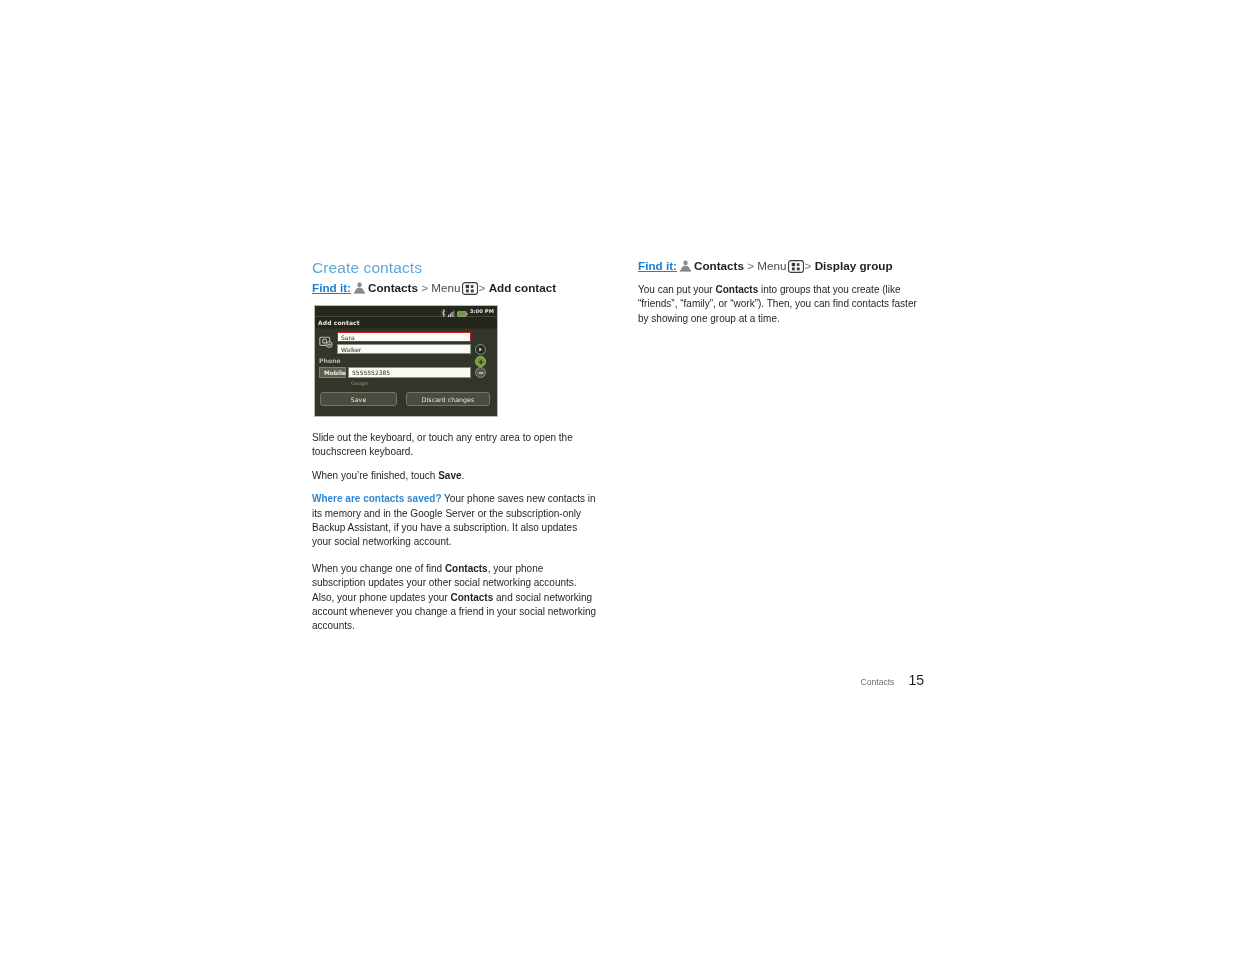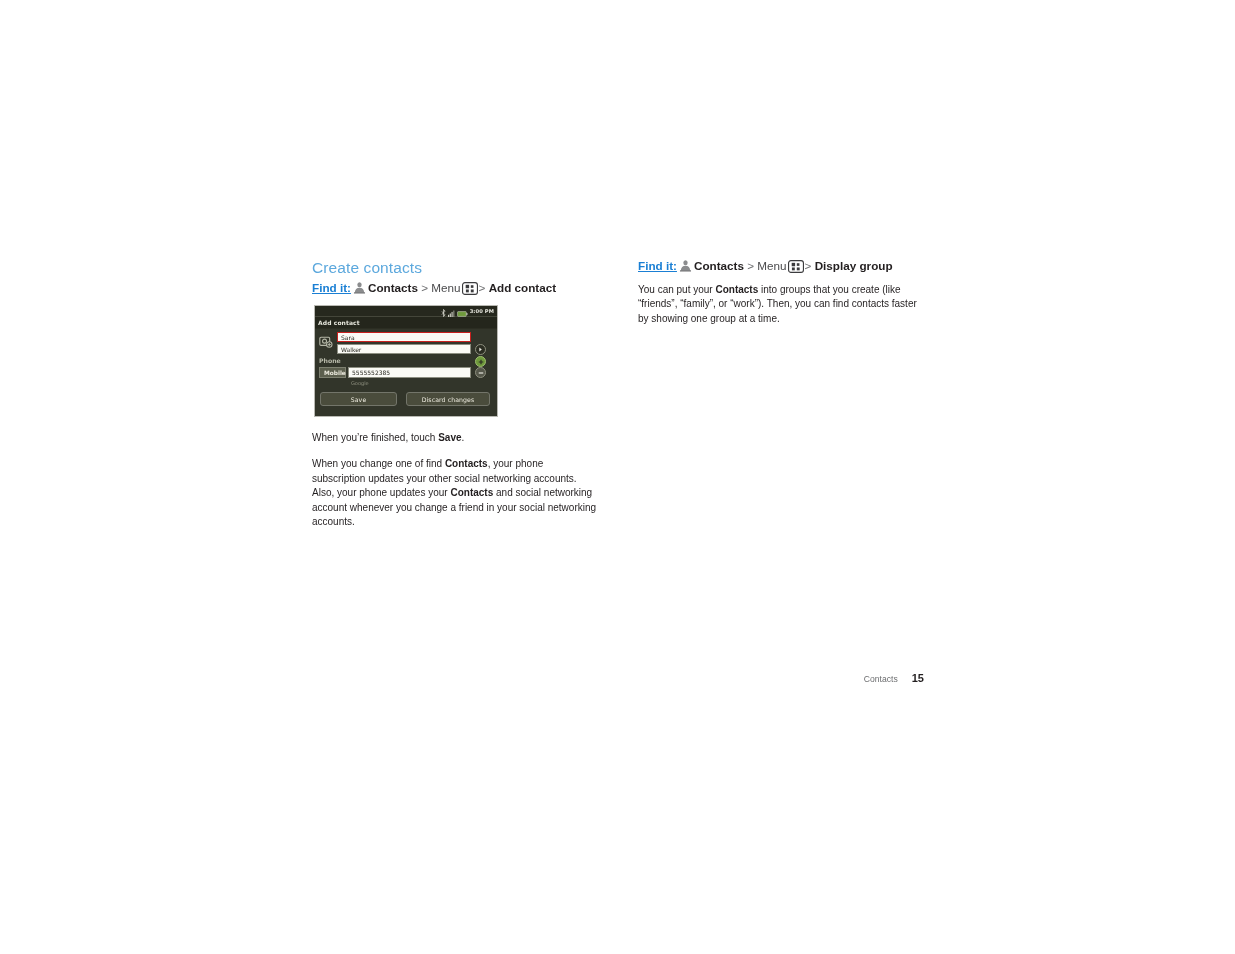--- a/index.html
+++ b/index.html
@@ -216,22 +216,22 @@
     top: 0;
     display: flex;
     align-items: baseline;
     gap: 14px;
   }
   .footer-label {
     font-size: 8.6px;
     color: #6d6e70;
   }
   .footer-page {
-    font-size: 11px;
-    font-weight: bold;
+    font-size: 14px;
+    font-weight: normal;
     color: #231f20;
     text-align: center;
   }
 </style>
 </head>
 <body>
 
 <div class="page">
 
   <div class="col col-left">
@@ -324,23 +324,27 @@
               </svg>
           </div>
 
           <div class="sub-acct" style="left:36px; top:51px;">Google</div>
 
           <div class="btn-shot" style="left:5px; top:63px; width:77px;">Save</div>
           <div class="btn-shot" style="left:91px; top:63px; width:84px;">Discard changes</div>
         </div>
       </div>
 
+      <p class="body">
+        <span>Slide out the keyboard, or touch any entry area to open the touchscreen keyboard.</span>
+      </p>
 
       <p class="body"><span>When you’re finished, touch </span><b>Save</b><span>.</span></p>
 
+      <p class="body"><span class="tip-lead">Where are contacts saved?</span><span> Your phone saves new contacts in its memory and in the Google Server or the subscription-only Backup Assistant, if you have a subscription. It also updates your social networking account.</span></p>
     </div>
 
     <div style="margin-top:12px;">
       <p class="body"><span>When you change one of find </span><b>Contacts</b><span>, your phone subscription updates your other social networking accounts. Also, your phone updates your </span><b>Contacts</b><span> and social networking account whenever you change a friend in your social networking accounts.</span></p>
     </div>
   </div>
 
   <div class="col col-right">
     <div>
 

